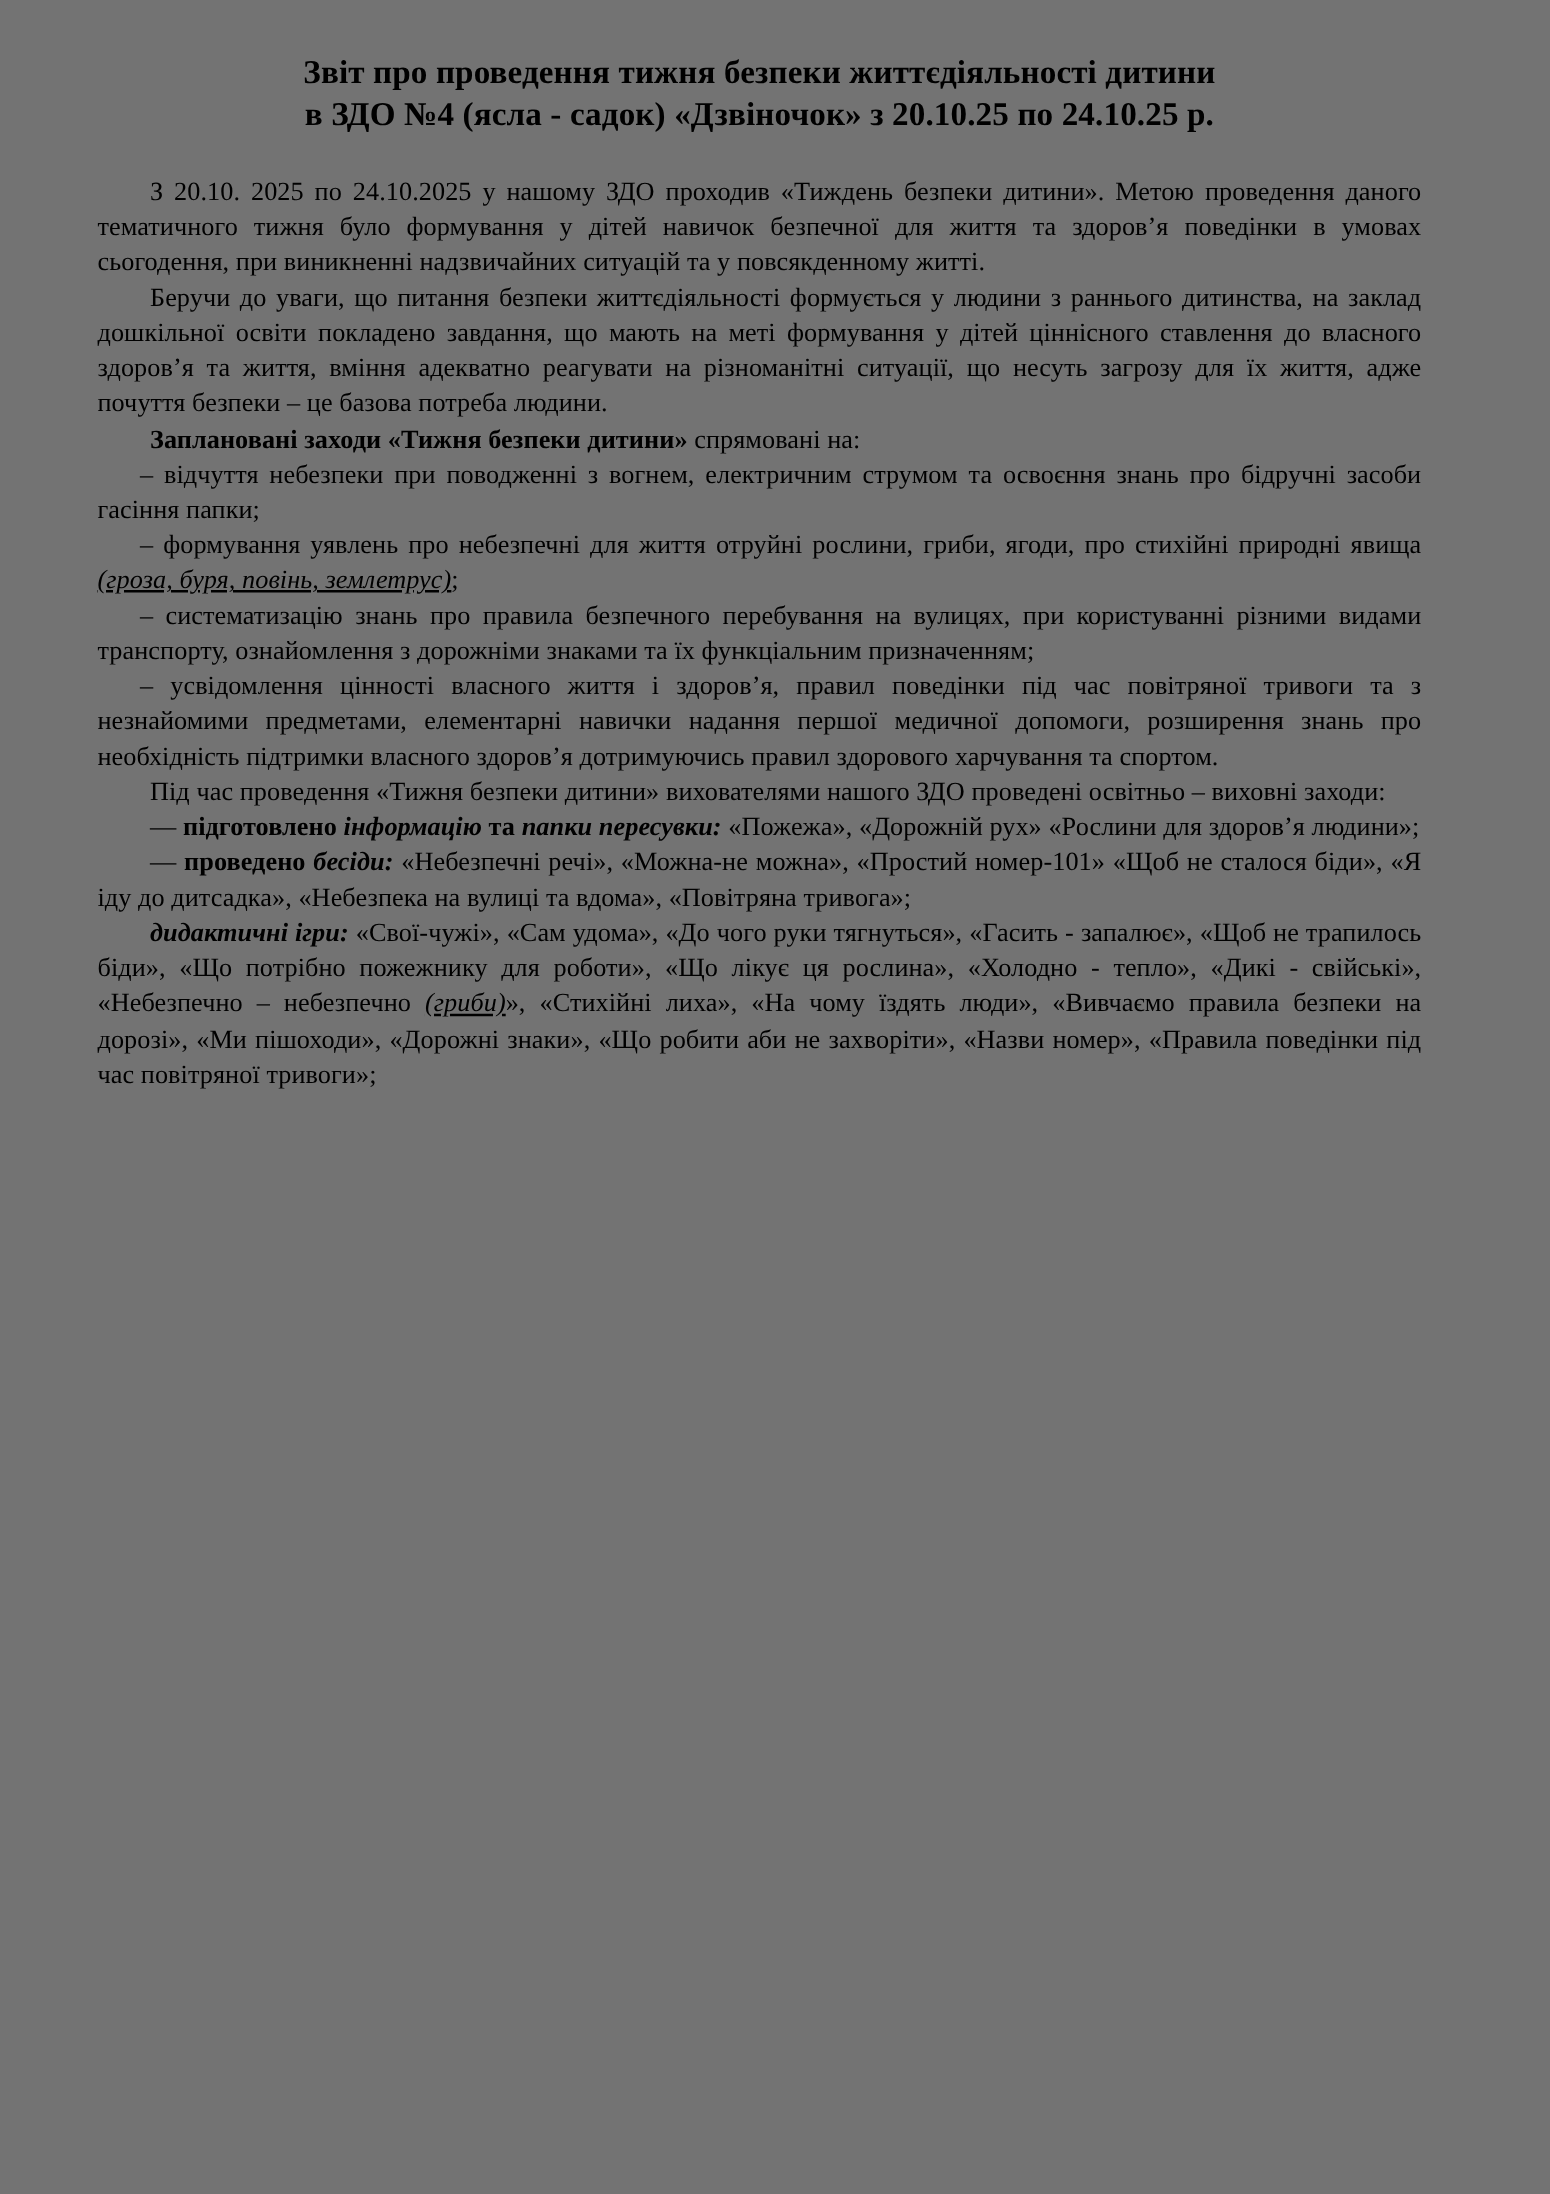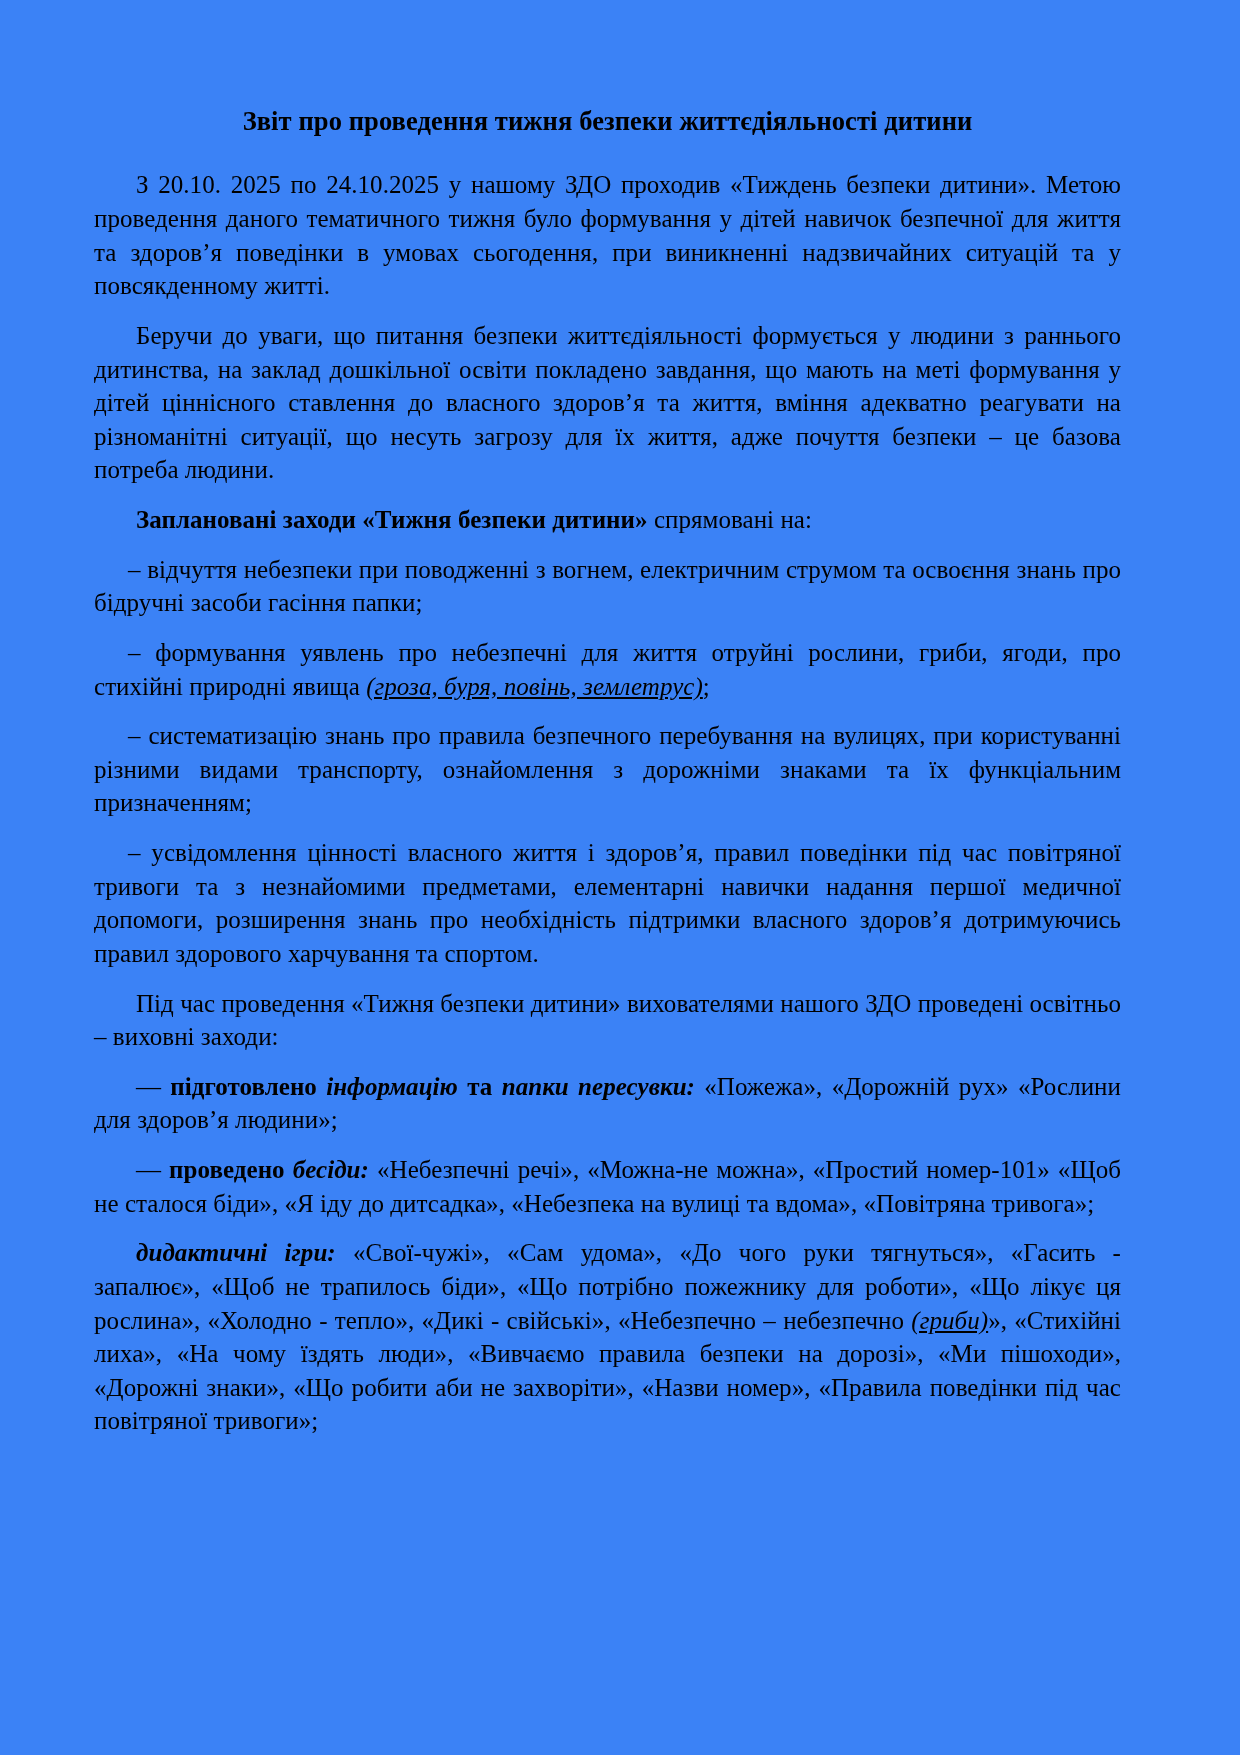--- a/index.html
+++ b/index.html
@@ -12,36 +12,36 @@
     width: 1240px;
     min-height: 1755px;
     font-family: "Liberation Serif", "DejaVu Serif", serif;
     color: #000000;
     -webkit-font-smoothing: antialiased;
   }
   .page {
     box-sizing: border-box;
     width: 1240px;
     min-height: 1755px;
-    padding: 104px 103px 60px 78px;
-    background: #3b82f6;
+    padding: 40px 103px 60px 78px;
+    background: #737373;
   }
   .title-block {
     text-align: center;
     margin: 0 0 30px 0;
   }
   .title-line {
     font-size: 26.5px;
     font-weight: bold;
     line-height: 1.30;
     letter-spacing: 0.1px;
   }
   p.body-text {
-    margin: 16px;
-    font-size: 25px;
+    margin: 0;
+    font-size: 21px;
     line-height: 1.345;
     text-align: justify;
     text-justify: inter-word;
     letter-spacing: 0.05px;
   }
   p.indent {
     text-indent: 42px;
   }
   p.indent-small {
     text-indent: 34px;
@@ -52,20 +52,21 @@
   i, .i { font-style: italic; text-decoration: underline; }
   .bi { font-weight: bold; font-style: italic; }
 </style>
 </head>
 <body>
 
 <div class="page">
 
   <div class="title-block">
     <div class="title-line">Звіт про проведення тижня безпеки життєдіяльності дитини</div>
+    <div class="title-line">в ЗДО №4 (ясла - садок) «Дзвіночок» з 20.10.25 по 24.10.25 р.</div>
   </div>
 
   <p class="body-text indent">З 20.10. 2025 по 24.10.2025 у нашому ЗДО проходив «Тиждень безпеки дитини». Метою проведення даного тематичного тижня було формування у дітей навичок безпечної для життя та здоров’я поведінки в умовах сьогодення, при виникненні надзвичайних ситуацій та у повсякденному житті.</p>
 
   <p class="body-text indent gap-lg">Беручи до уваги, що питання безпеки життєдіяльності формується у людини з раннього дитинства, на заклад дошкільної освіти покладено завдання, що мають на меті формування у дітей ціннісного ставлення до власного здоров’я та життя, вміння адекватно реагувати на різноманітні ситуації, що несуть загрозу для їх життя, адже почуття безпеки – це базова потреба людини.</p>
 
   <p class="body-text indent gap-lg no-wrap-heading"><b>Заплановані заходи «Тижня безпеки дитини»</b><span> спрямовані на:</span></p>
 
 
   <p class="body-text indent-small">– відчуття небезпеки при поводженні з вогнем, електричним струмом та освоєння знань про бідручні засоби гасіння папки;</p>

